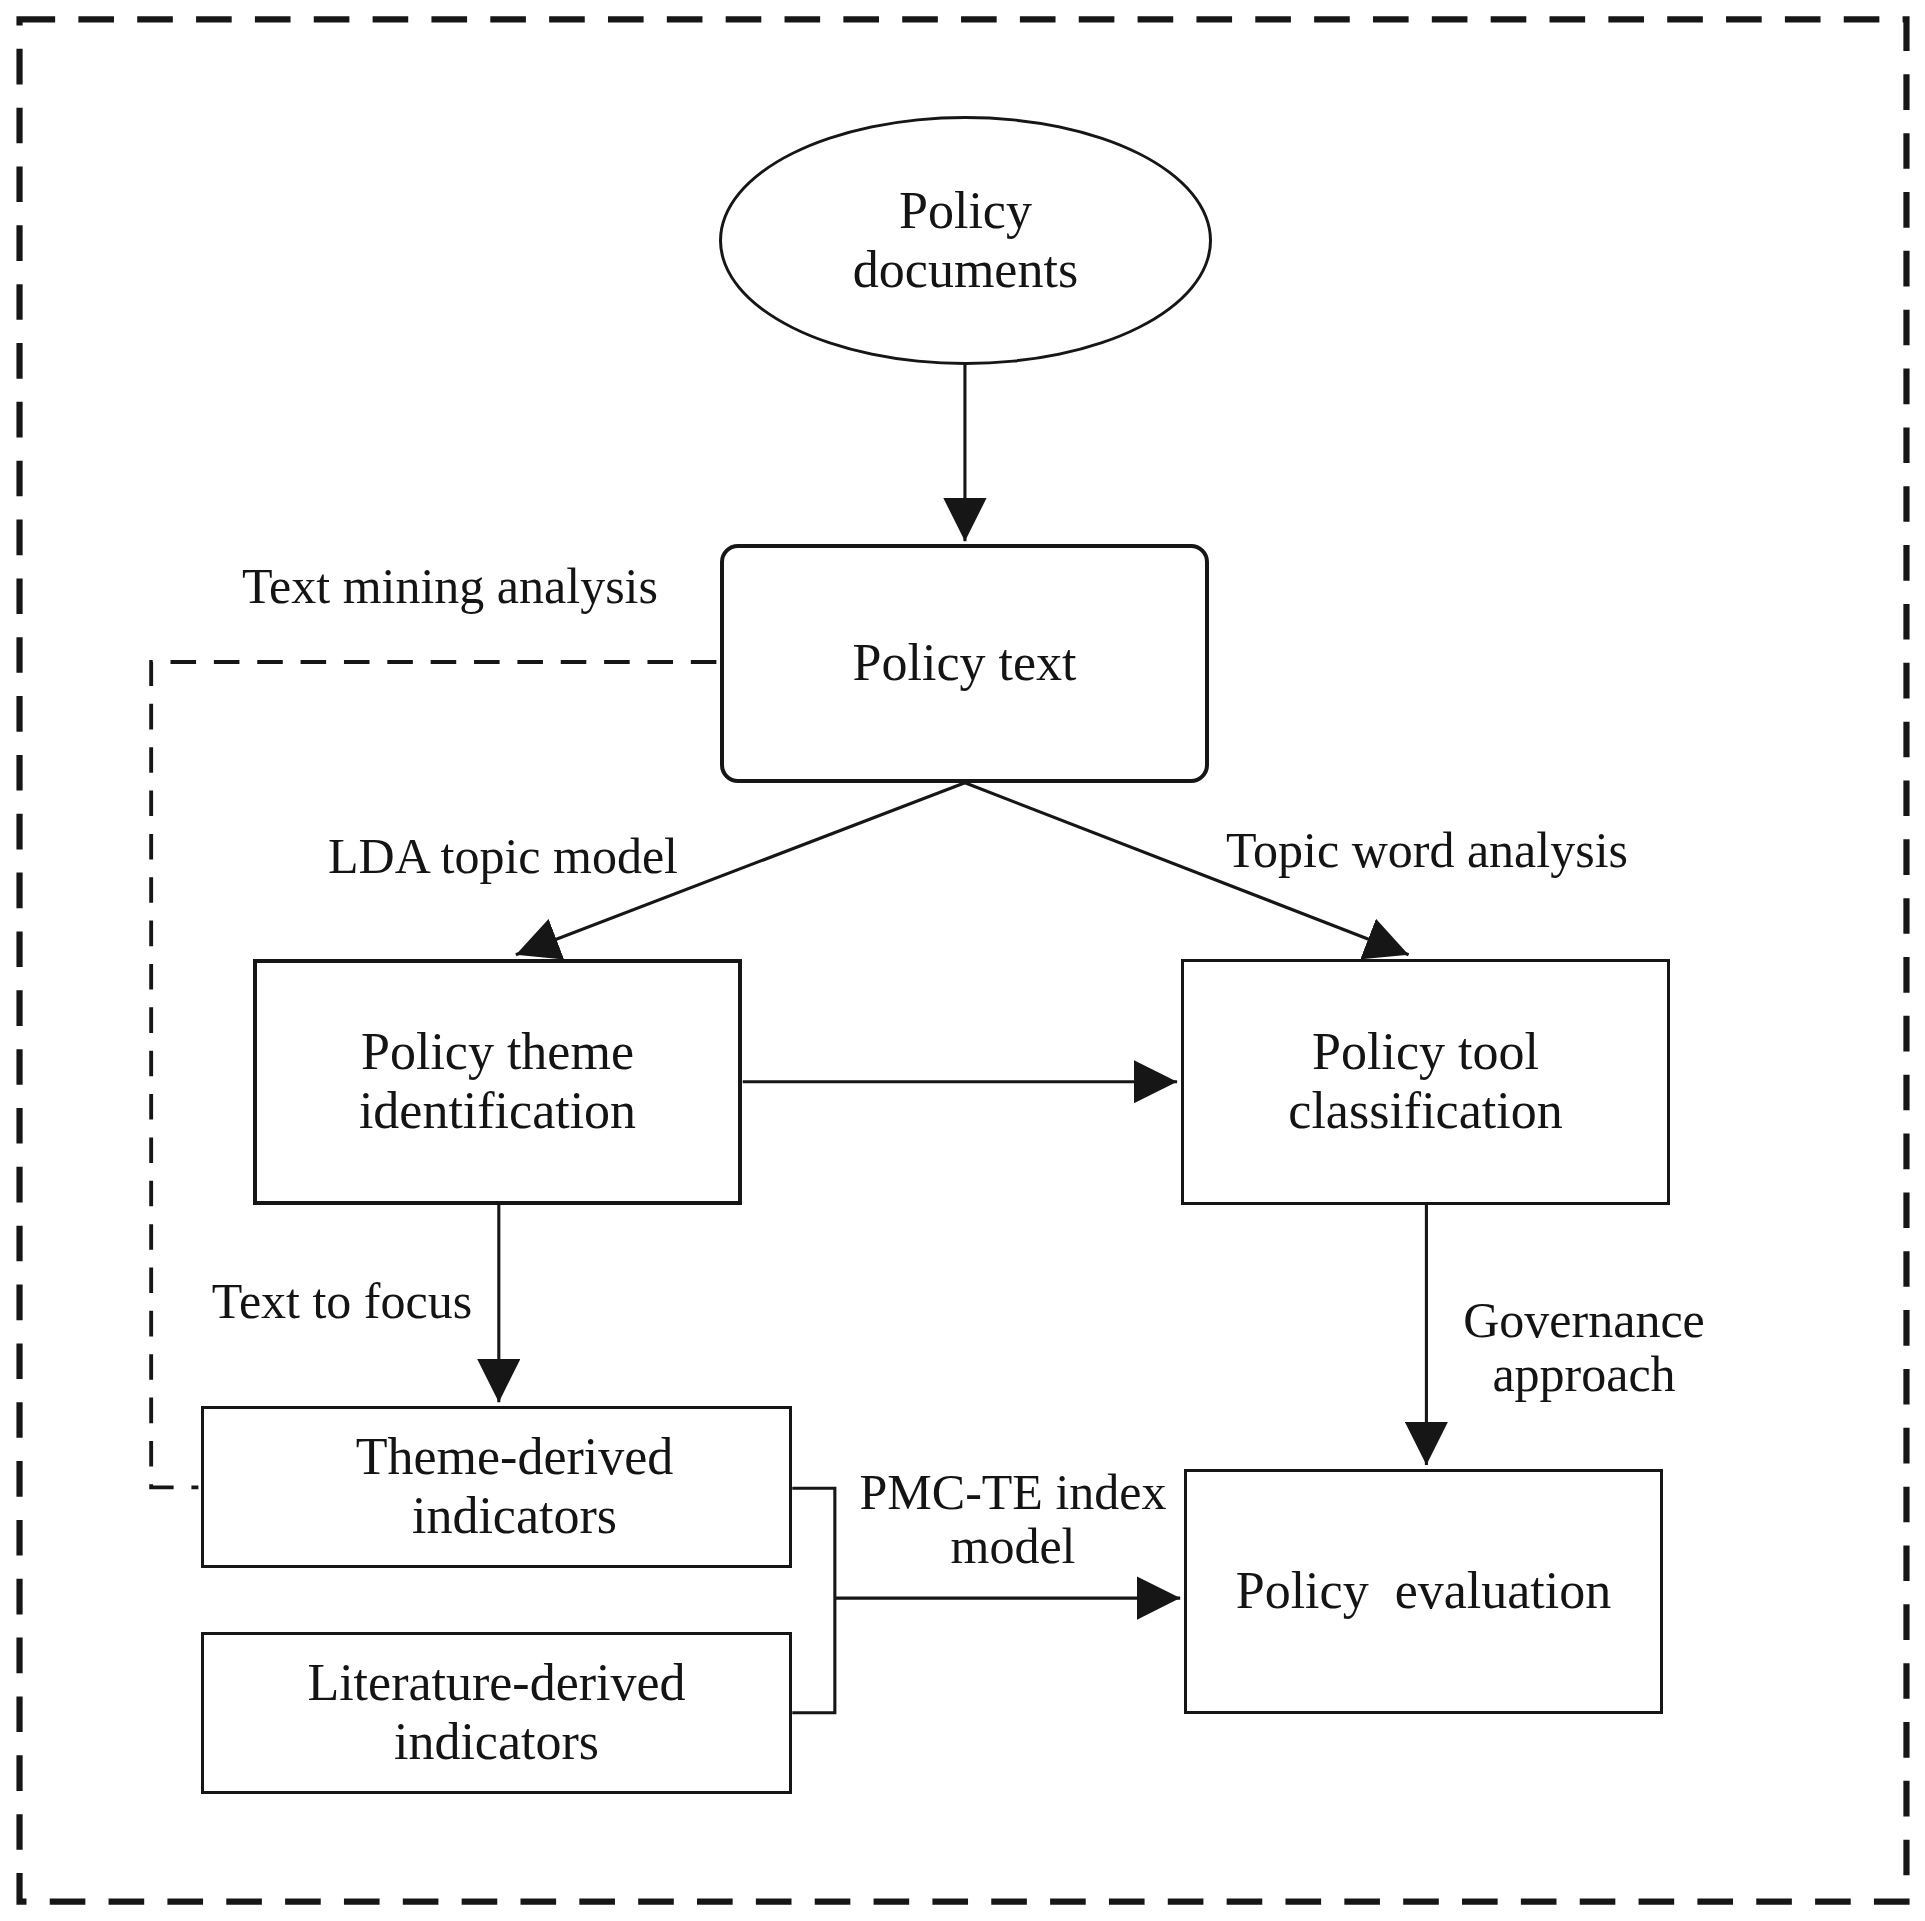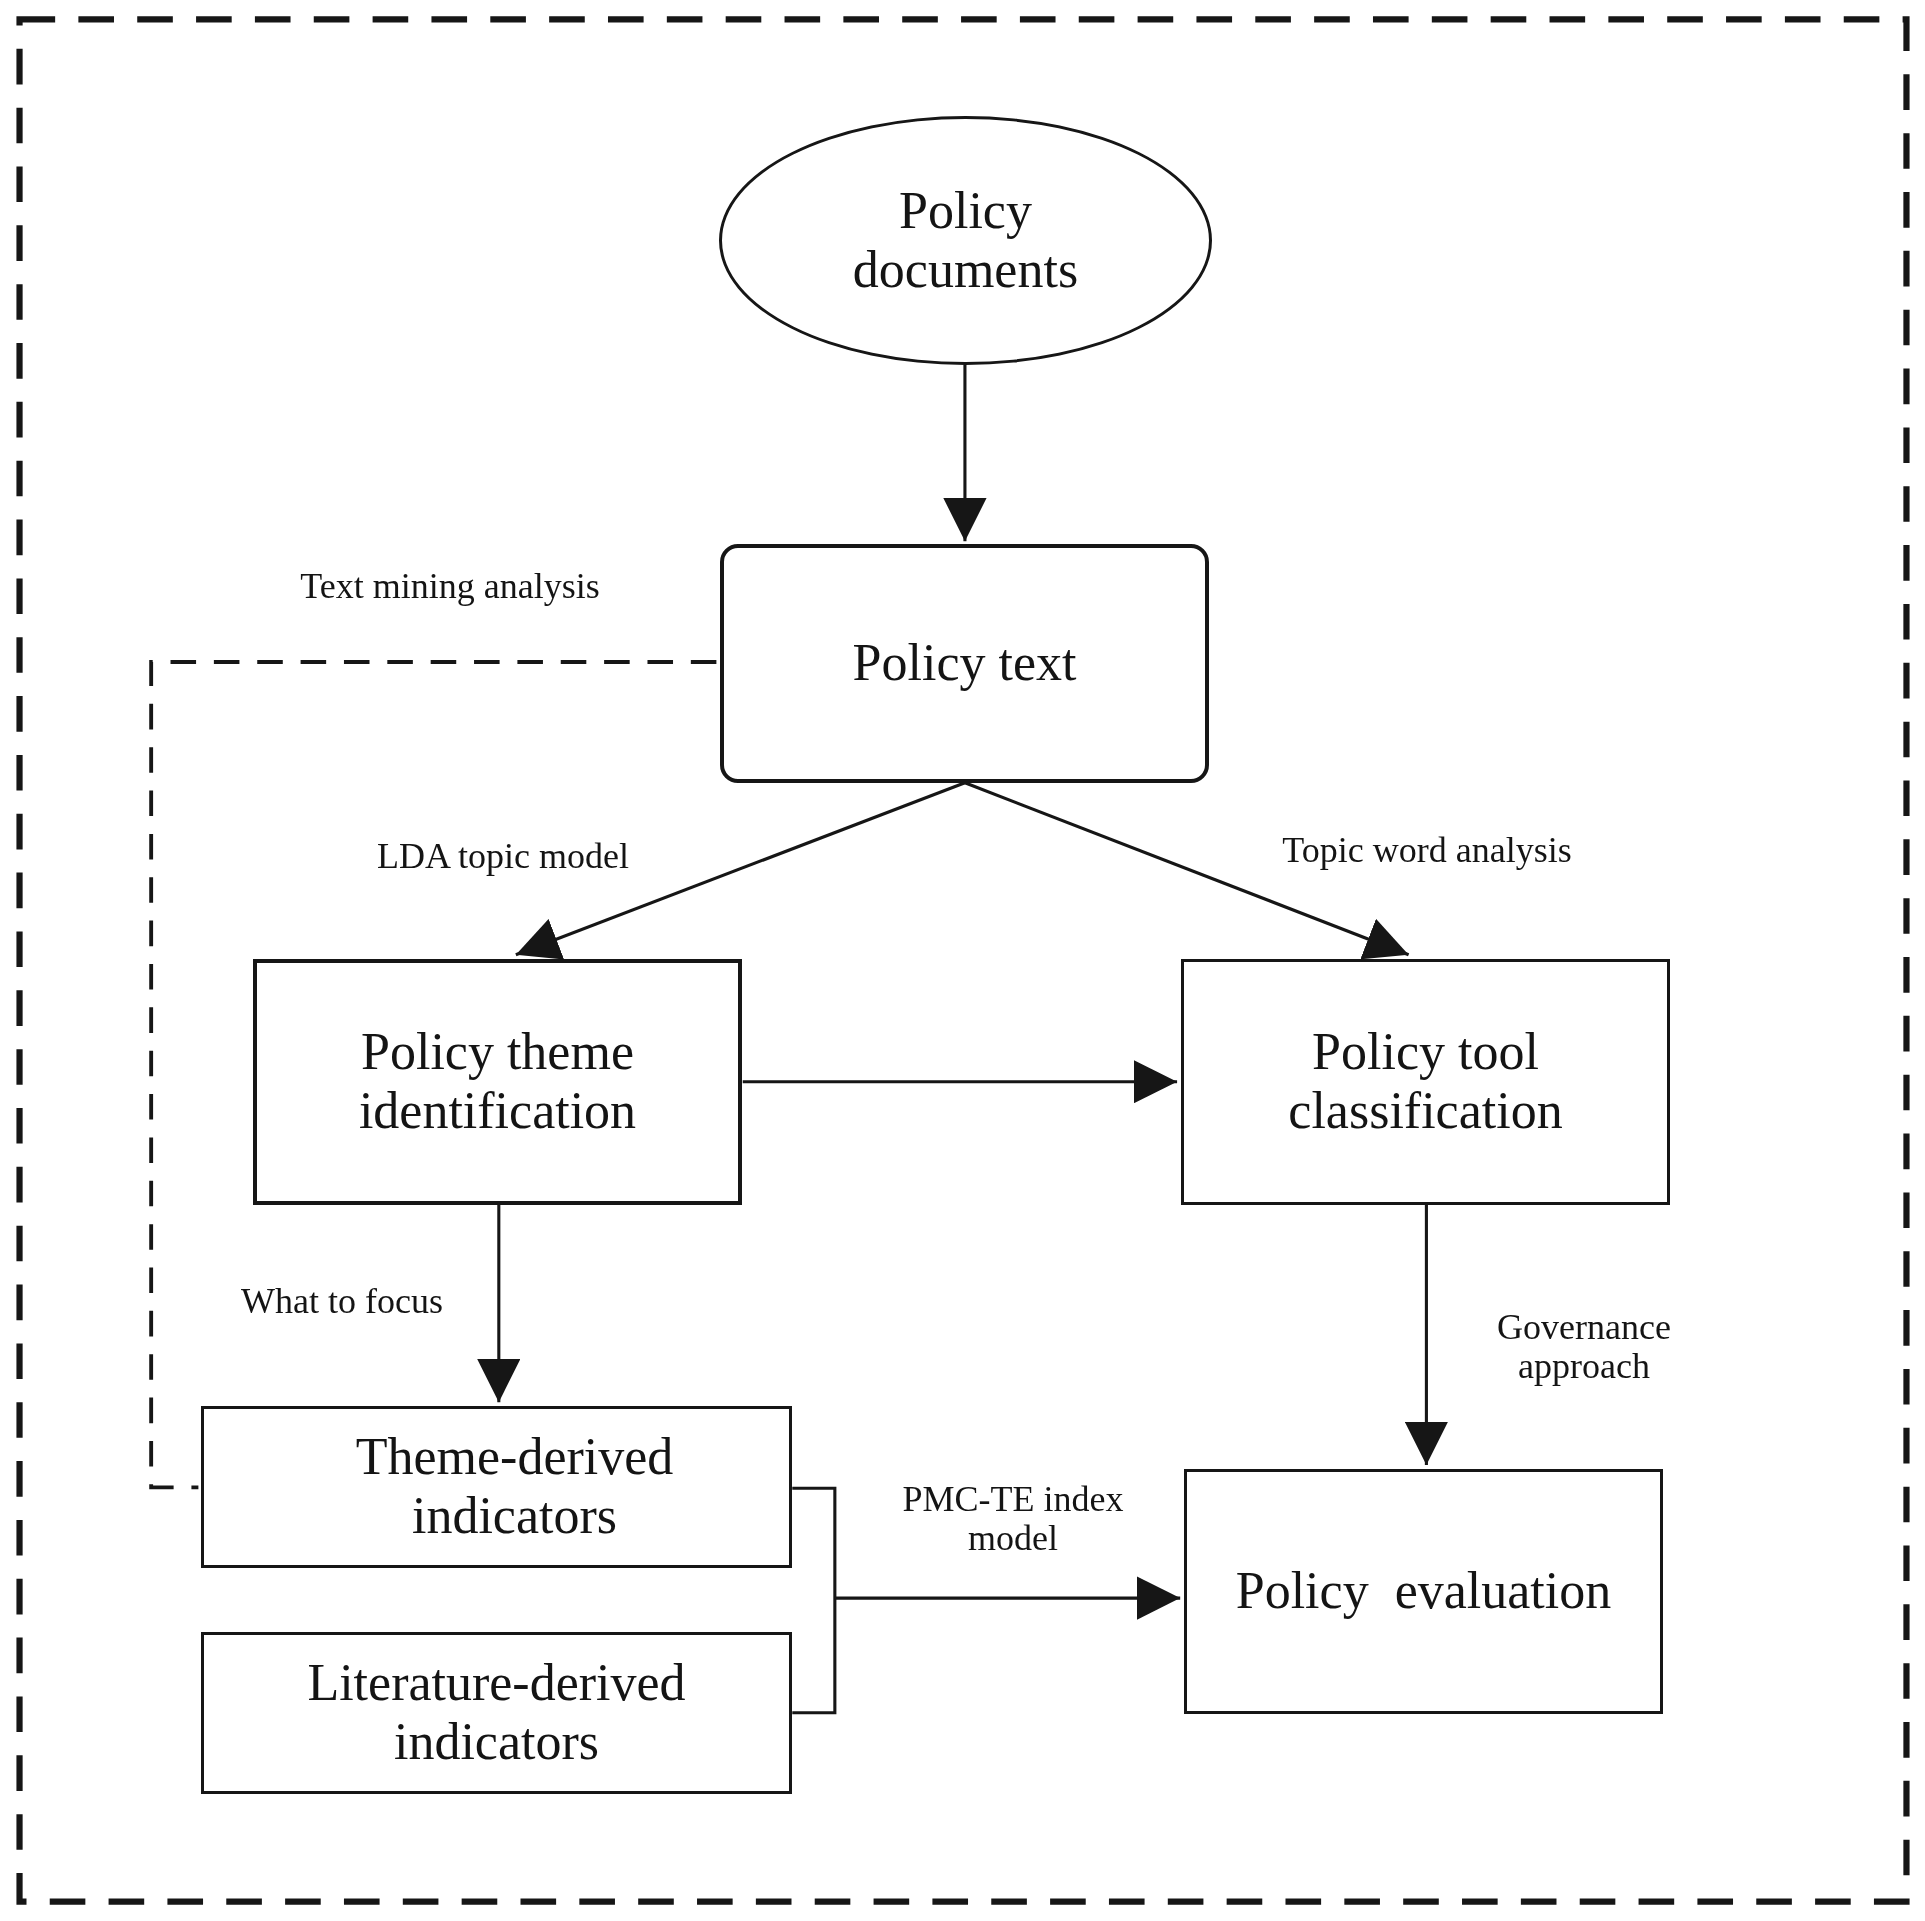--- a/index.html
+++ b/index.html
@@ -19,21 +19,21 @@
     background:#ffffff;
     border:3.9px solid #161616;
     box-sizing:border-box;
     font-size:52px;line-height:1.13;
     white-space:pre-wrap;
   }
   .node.ellipse{border-radius:50%;}
   .edge-label{
     position:absolute;
     transform:translate(-50%,-50%);
-    font-size:36px;line-height:1.08;
+    font-size:50px;line-height:1.08;
     text-align:center;white-space:pre-wrap;
     background:transparent;
   }
 </style>
 </head>
 <body>
 
 <div id="canvas">
 
   <svg class="edges" viewBox="0 0 2487 2481">
@@ -82,21 +82,21 @@
 indicators</div>
 
   <div class="node" style="left:1184px;top:1469px;width:479px;height:245px;">Policy  evaluation</div>
 
   <div class="edge-label" style="left:450px;top:586px;">Text mining analysis</div>
 
   <div class="edge-label" style="left:1427px;top:850px;">Topic word analysis</div>
 
   <div class="edge-label" style="left:503px;top:856px;">LDA topic model</div>
 
-  <div class="edge-label" style="left:342px;top:1301px;">What to focus</div>
+  <div class="edge-label" style="left:342px;top:1301px;">Text to focus</div>
 
   <div class="edge-label" style="left:1584px;top:1347px;">Governance
 approach</div>
 
   <div class="edge-label" style="left:1013px;top:1519px;">PMC-TE index
 model</div>
 
 </div>
 
 

